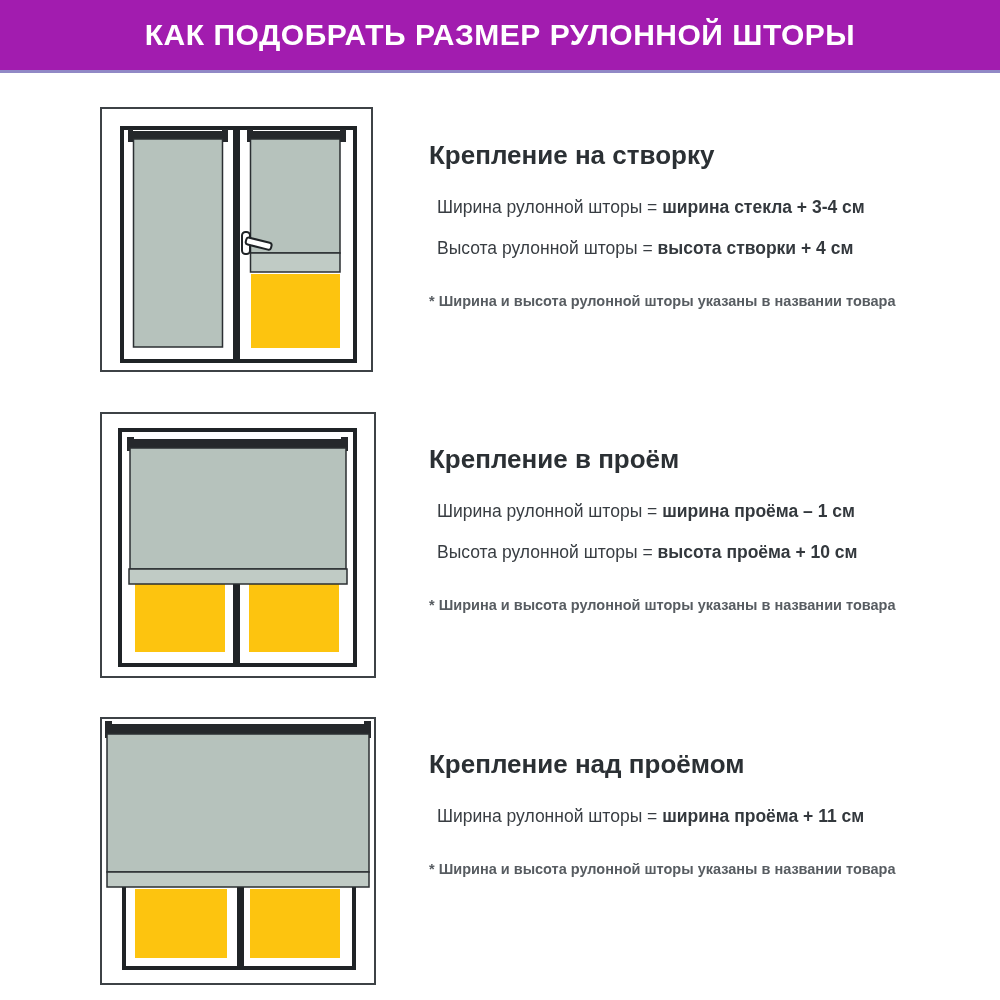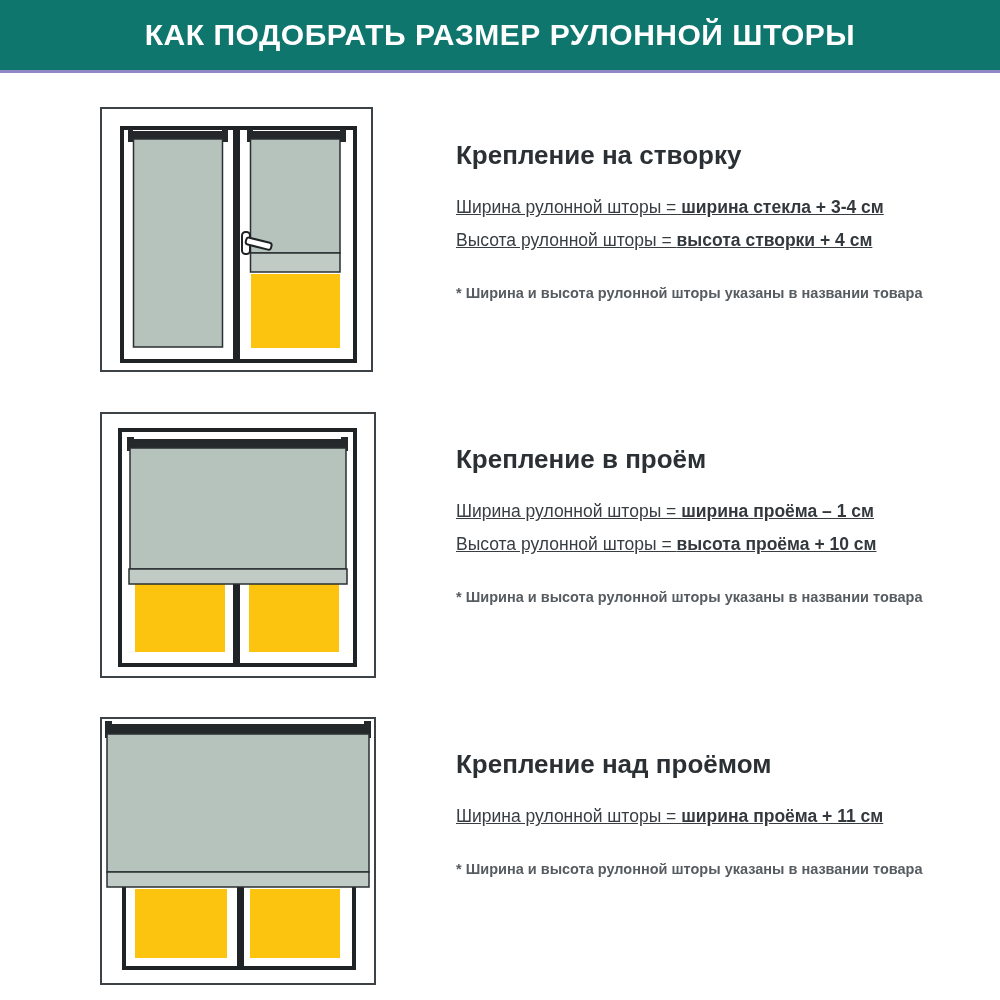--- a/index.html
+++ b/index.html
@@ -3,40 +3,40 @@
 <meta charset="utf-8">
 <style>
   html,body{margin:0;padding:0;background:#fff;}
   .page{
     position:relative;width:1000px;height:1000px;background:#fff;overflow:hidden;
     font-family:"Liberation Sans","DejaVu Sans",sans-serif;
   }
   
   .banner{
     position:absolute;left:0;top:0;width:1000px;height:70px;
-    background:#0f766e;border-bottom:3px solid #9189c6;
+    background:#a21caf;border-bottom:3px solid #9189c6;
     display:flex;align-items:center;justify-content:center;
   }
   .banner h1{
     margin:0;color:#ffffff;font-size:30px;font-weight:700;letter-spacing:.5px;
   }
   
   .illu{position:absolute;left:100px;}
   #illu1{top:107px;}
   #illu2{top:412px;}
   #illu3{top:717px;}
-  .text-block{position:absolute;left:456px;width:470px;}
+  .text-block{position:absolute;left:429px;width:470px;}
   #text1{top:140px;}
   #text2{top:444px;}
   #text3{top:749px;}
   .text-block h2{
     margin:0 0 20px 0;font-size:26px;font-weight:700;color:#2b3034;line-height:1.2;
   }
   .formula{
-    margin:0;font-size:17.5px;line-height:33px;color:#383d42;font-weight:400;text-decoration:underline;
+    margin:8px;font-size:17.5px;line-height:33px;color:#383d42;font-weight:400;
   }
   .formula .b{font-weight:700;color:#33383d;}
   .footnote{
     margin:28px 0 0 0;font-size:14.5px;color:#575c61;font-weight:700;
   }
   svg{display:block;}
 </style>
 </head>
 <body>
 

